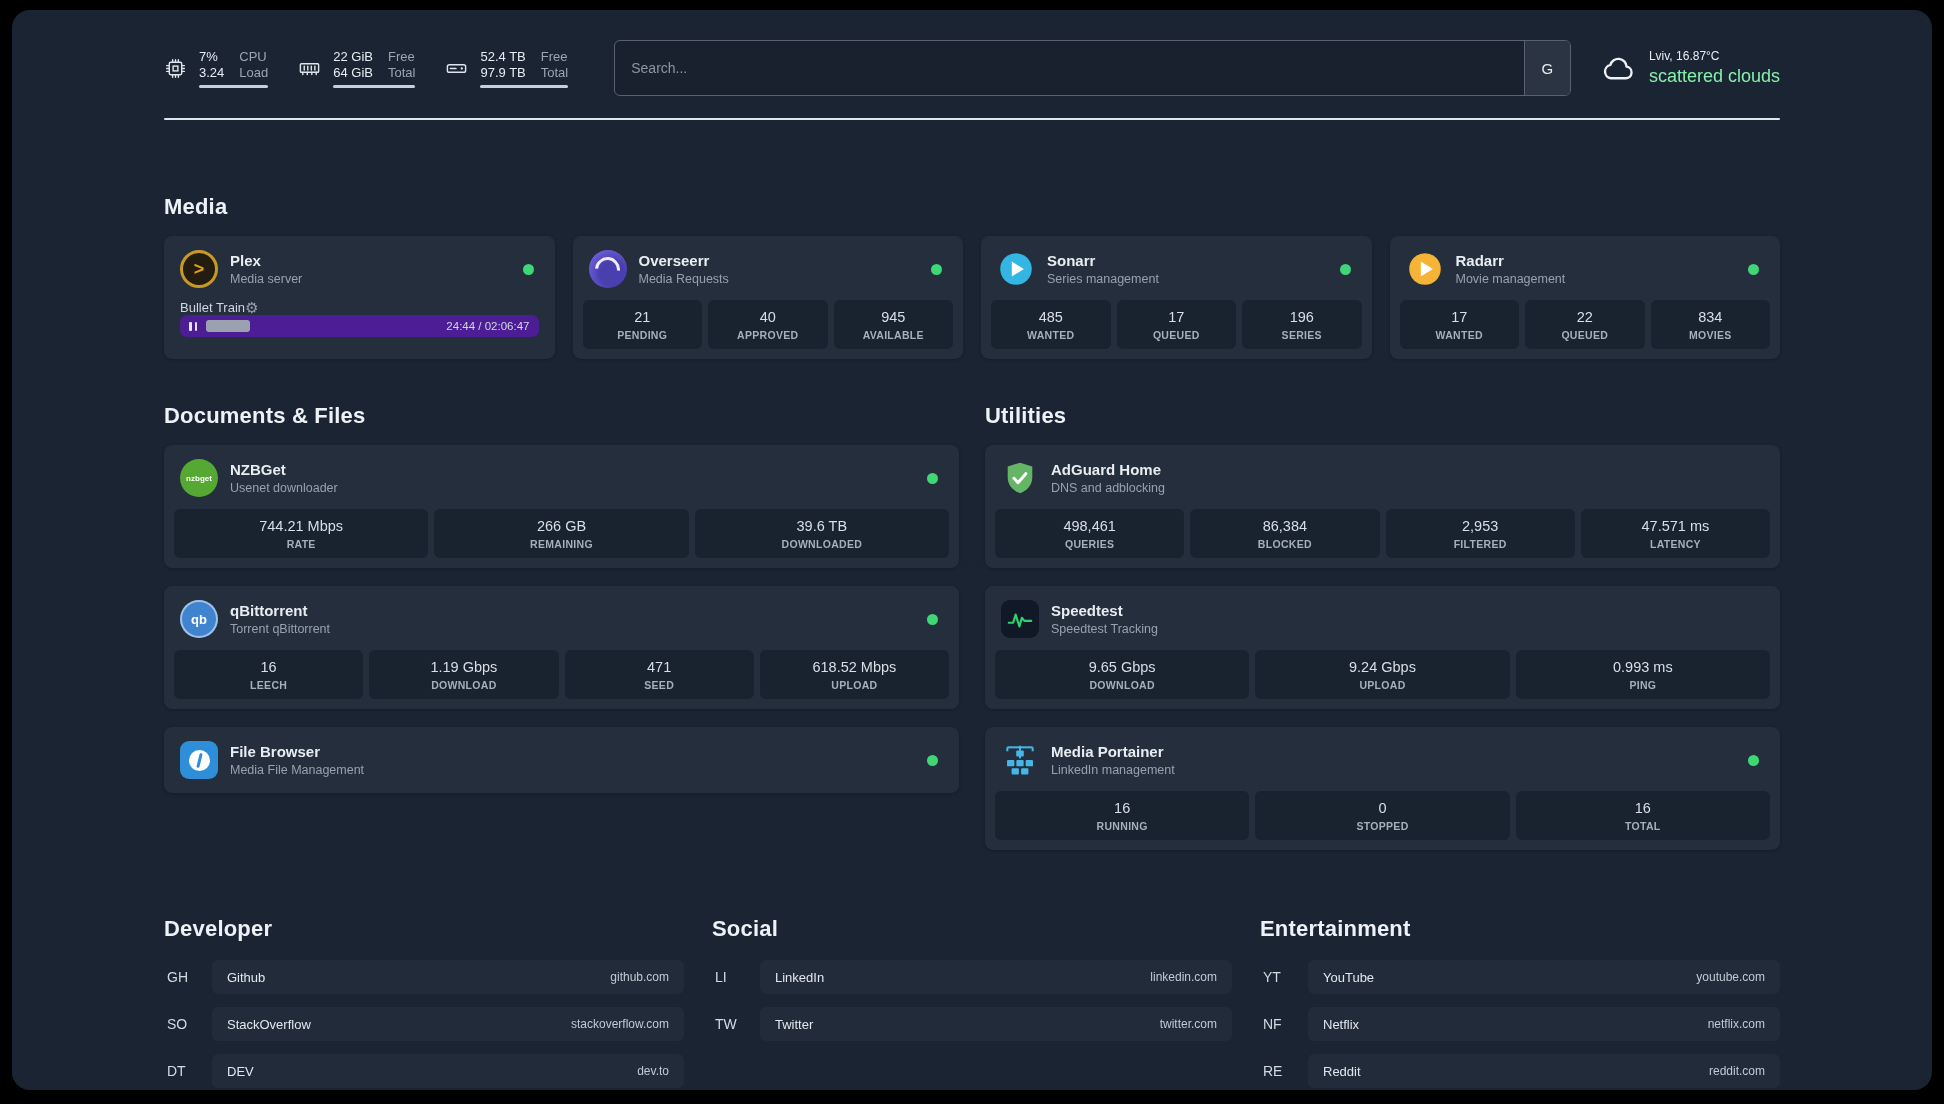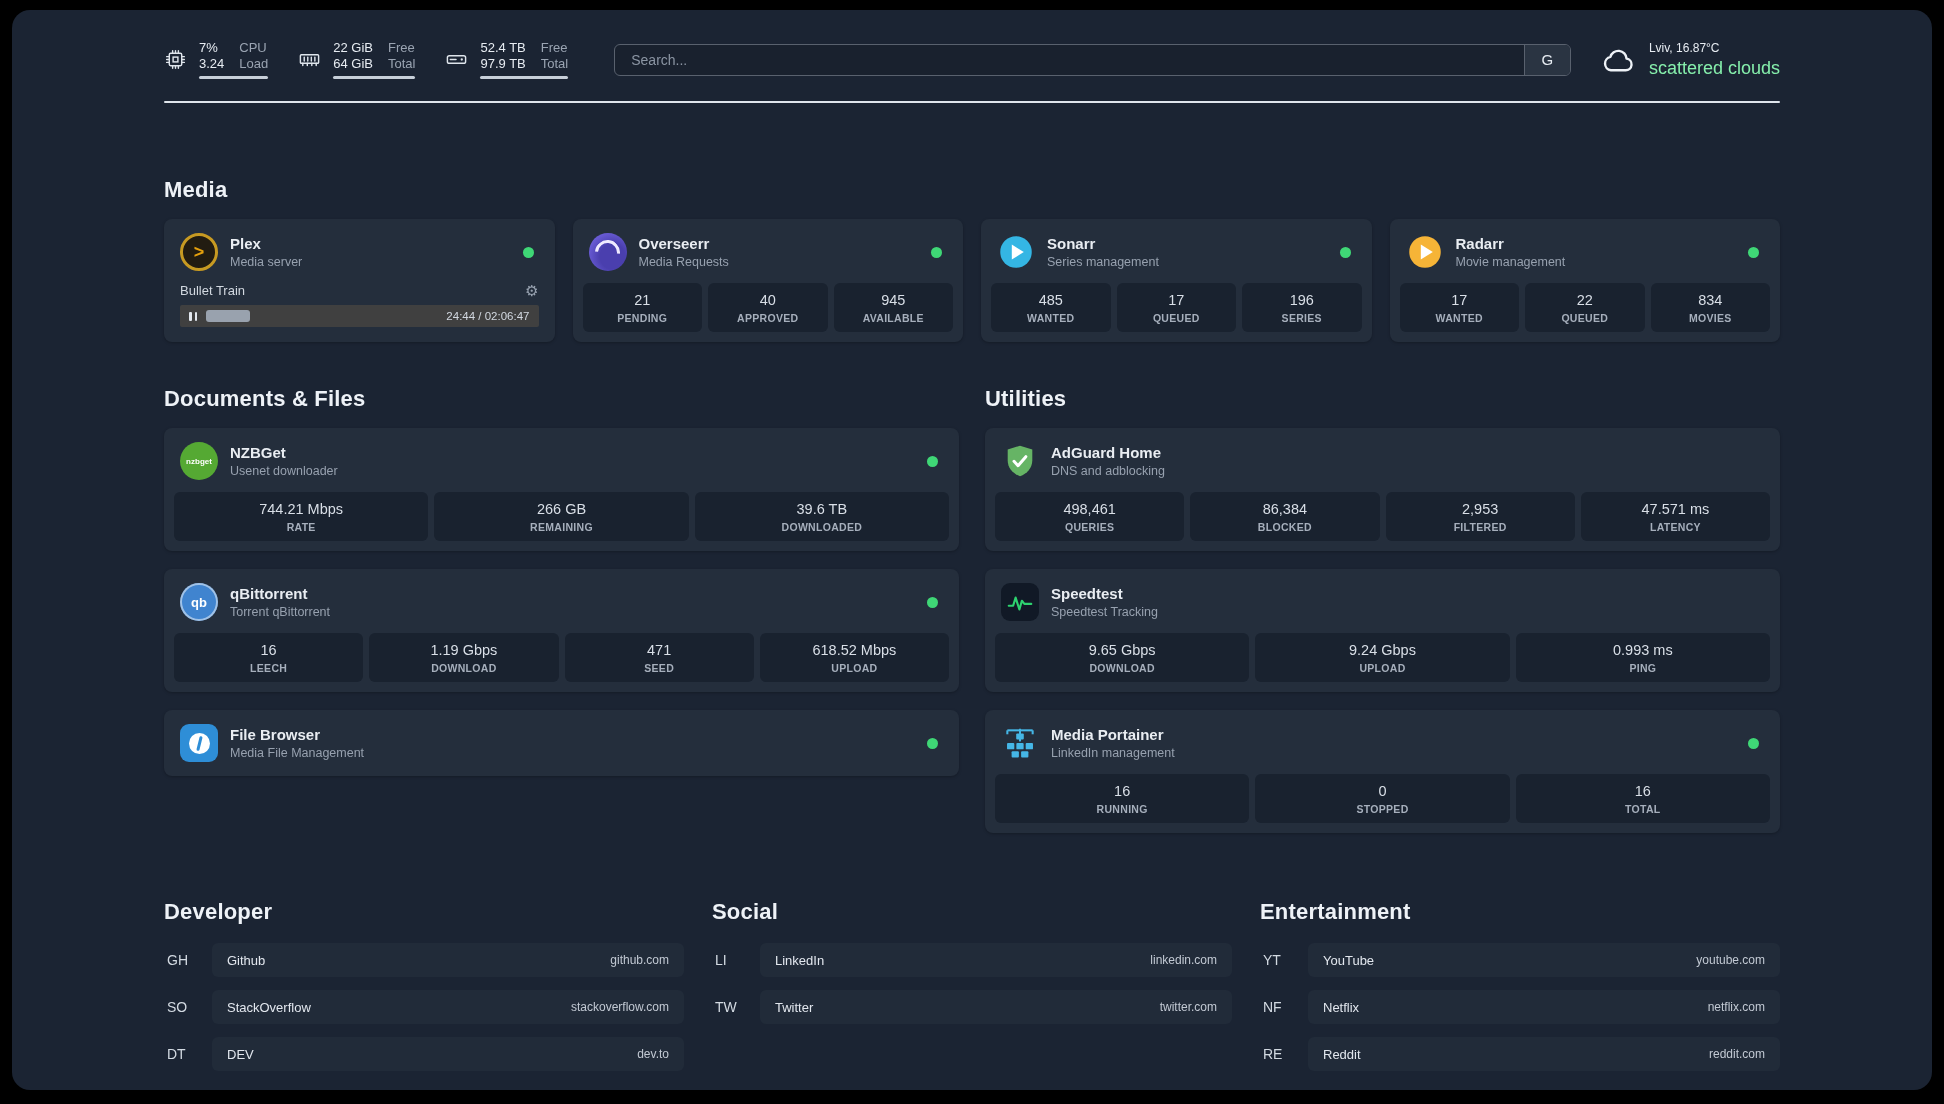--- a/index.html
+++ b/index.html
@@ -15,21 +15,21 @@
   .res { display:flex; align-items:center; gap:11px; margin-right:30px; }
   .res-icon { width:24px; height:24px; color:#dfe5ec; flex:none; display:flex; align-items:center; }
   .res-icon svg { display:block; }
   .res-text { display:flex; gap:15px; position:relative; padding-bottom:8px; }
   .res-text::after { content:""; position:absolute; left:0; right:0; bottom:0; height:3px;
                      border-radius:2px; background:#c7cfd9; }
   .res-col { display:flex; flex-direction:column; gap:1px; }
   .res-val { font-size:13px; color:#e7ecf2; line-height:15px; white-space:nowrap; }
   .res-lab { font-size:13px; color:#9aa4b2; line-height:15px; white-space:nowrap; }
 
-  .search { flex:1; display:flex; align-items:stretch; height:32px; background:#19212e;
+  .search { flex:1; display:flex; align-items:stretch; height:56px; background:#19212e;
             border:1px solid #59616e; border-radius:6px; margin:0 28px 0 16px; overflow:hidden; }
   .search input { flex:1; background:transparent; border:0; outline:none; color:#dfe5ec;
                   font-size:14px; padding:0 16px; font-family:inherit; }
   .search input::placeholder { color:#8b95a3; }
   .g-btn { width:46px; display:flex; align-items:center; justify-content:center; background:#2a3442;
            border-left:1px solid #59616e; color:#e7ecf2; font-size:15px; cursor:pointer; }
 
   .weather { display:flex; align-items:center; gap:12px; }
   .weather-icon svg { display:block; }
   .w-loc { font-size:12px; color:#e7ecf2; }
@@ -55,26 +55,26 @@
          margin-right:5px; flex:none; }
 
   .tiles { display:flex; gap:6px; }
   .tile { flex:1; background:var(--tile,#19222f); border-radius:6px; text-align:center;
           padding:9px 4px 8px; min-width:0; }
   .tv { font-size:14.5px; color:#d9dfe7; white-space:nowrap; }
   .tl { font-size:10.5px; font-weight:700; color:#a6afbc; margin-top:4px; letter-spacing:.3px; }
 
   
   .player { padding:0 6px 2px; }
-  .player-top { display:flex; justify-content:space-between; align-items:center; margin-bottom:7px; }
+  .player-top { display:flex; justify-content:flex-start; align-items:center; }
   .np-title { font-size:13px; color:#d2d8e0; }
   .gear { color:#98a2b0; font-size:15px; cursor:pointer; line-height:1; }
   .gear::before { content:"⚙"; }
-  .player-bar { display:flex; align-items:center; height:22px; background:#404040;
-                border-radius:2px; padding:0 9px; gap:9px; }
+  .player-bar { display:flex; align-items:center; height:22px; background:#4c1d95;
+                border-radius:7px; padding:0 9px; gap:9px; }
   .pause { display:flex; gap:3px; cursor:pointer; }
   .pause i { width:2.5px; height:9px; background:#e2e7ee; border-radius:1px; display:block; }
   .track { flex:1; height:12px; position:relative; cursor:pointer; }
   .track .fill { position:absolute; left:0; top:0; height:100%; width:19%;
                  background:#99a2ae; border-radius:3px; }
   .ptime { font-size:11.5px; color:#d2d8e0; white-space:nowrap; }
 
   
   .twocol { display:grid; grid-template-columns:1fr 1fr; gap:26px; margin-top:44px; }
   .col .sec-title { margin-bottom:16px; }

